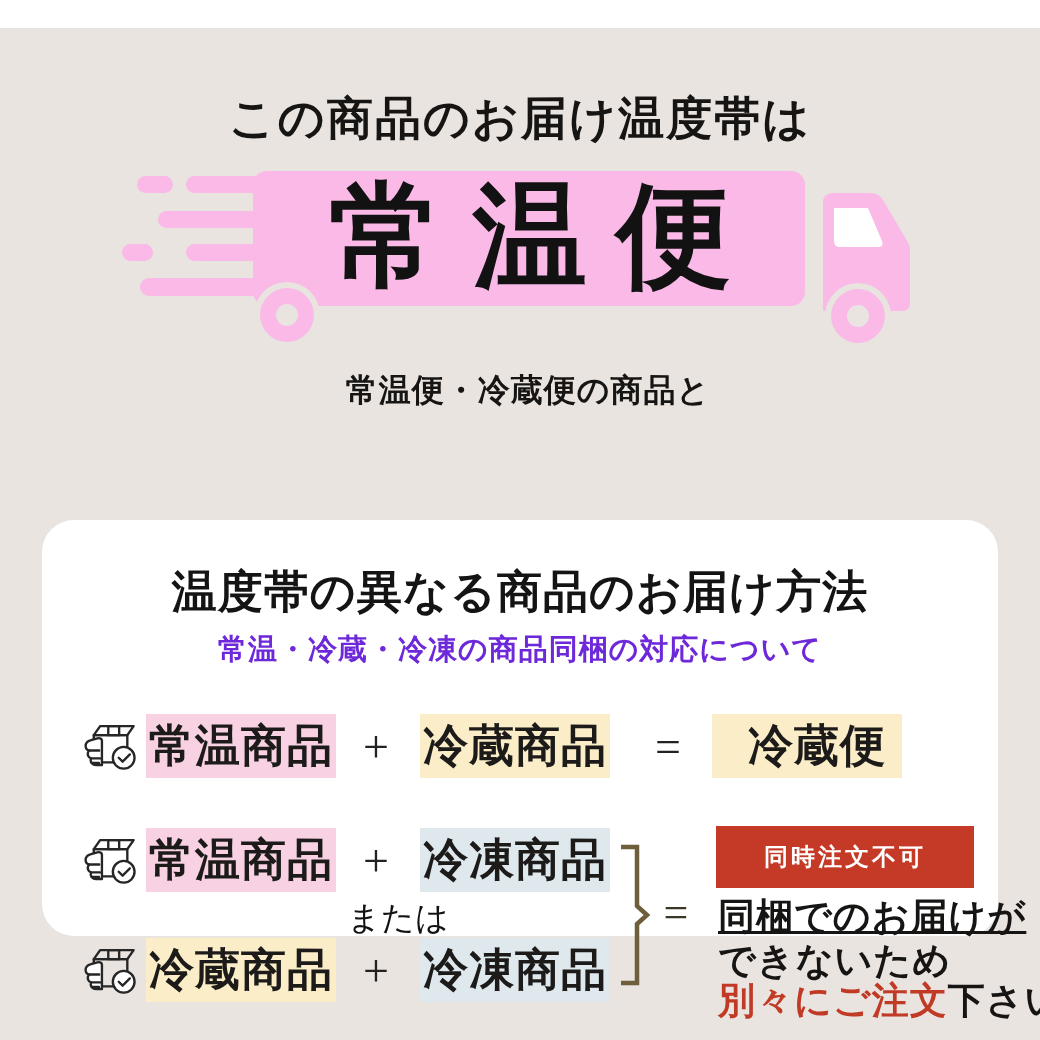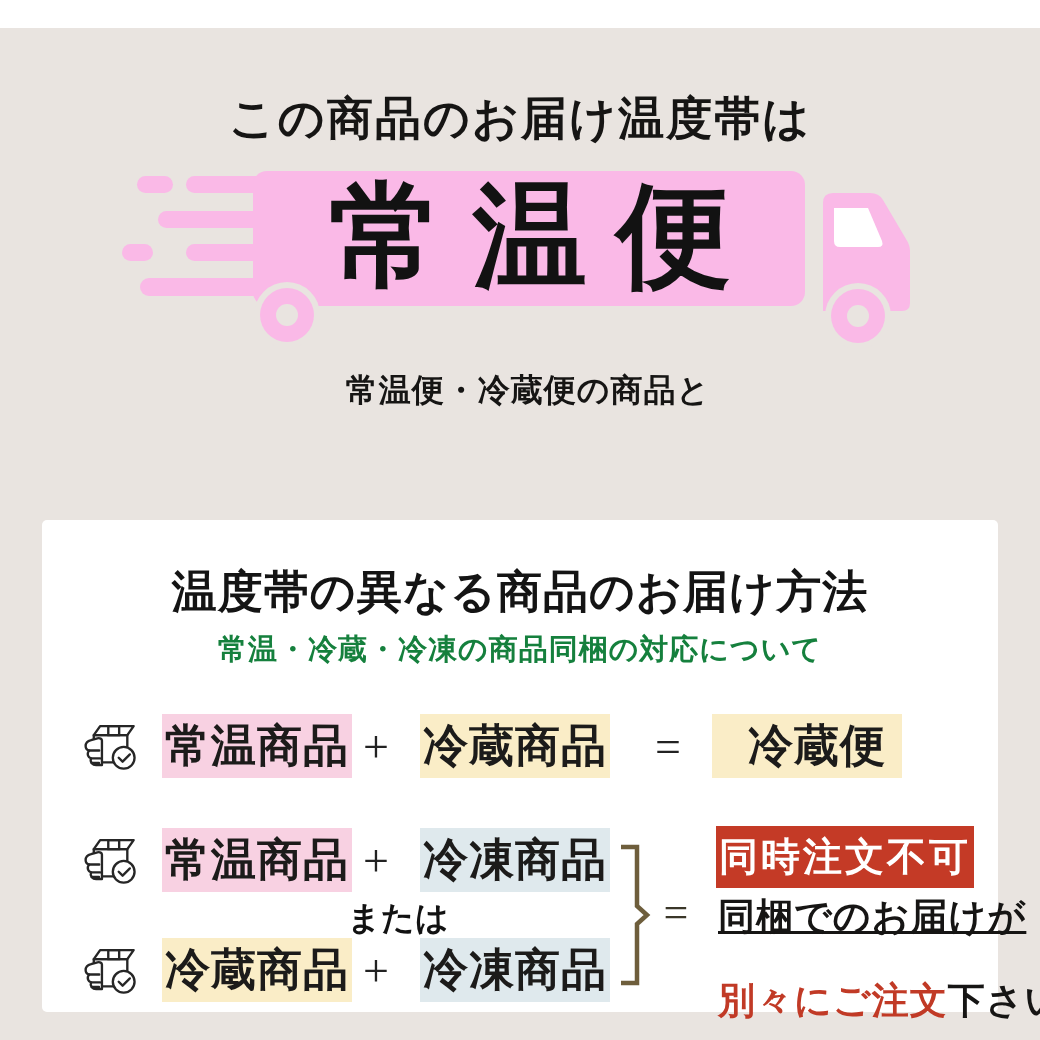--- a/index.html
+++ b/index.html
@@ -18,70 +18,70 @@
     text-align:center; font-size:114px; line-height:135px; font-weight:700;
     color:#121212; letter-spacing:.26em; text-indent:.26em; white-space:nowrap;
   }
 
   .intro {
     position:absolute; top:330px; left:0; width:100%; text-align:center;
     font-size:32px; line-height:64px; font-weight:600; color:#161514; letter-spacing:1px;padding-left:16px;
   }
 
   .panel {
-    position:absolute; left:42px; top:492px; width:956px; height:492px;
-    background:#ffffff; border-radius:5px;
+    position:absolute; left:42px; top:492px; width:956px; height:416px;
+    background:#ffffff; border-radius:32px;
   }
   .panel-title {
     position:absolute; top:42px; left:0; width:100%; text-align:center;
     font-size:45px; font-weight:700; color:#141414; letter-spacing:1px; white-space:nowrap;
   }
   .panel-subtitle {
     position:absolute; top:110px; left:0; width:100%; text-align:center;
     font-size:29px; font-weight:700; letter-spacing:1px;
   }
 
   .row-icon { position:absolute; left:40px; width:58px; height:60px; }
   .icon-r1 { top:196px; } .icon-r2 { top:310px; } .icon-r3 { top:420px; }
 
   .tag {
     position:absolute; width:190px; height:64px;
     display:flex; align-items:center; justify-content:center;
     font-size:45px; font-weight:700; color:#1c1b1a; letter-spacing:1px; white-space:nowrap;
   }
   .row1 { top:194px; } .row2 { top:308px; } .row3 { top:418px; }
-  .tag.left  { left:120px; }
+  .tag.left  { left:104px; }
   .tag.right { left:378px; }
   .tag.result{ left:670px; }
 
   .op {
     position:absolute; width:60px; height:64px;
     display:flex; align-items:center; justify-content:center;
     font-size:46px; font-weight:500; color:#222222;
   }
   .op.plus { left:304px; }
   .op.eq1  { left:596px; }
 
   .or-label {
     position:absolute; left:256px; top:376px; width:200px; text-align:center;
-    font-size:33px; font-weight:700; color:#121212;
+    font-size:33px; font-weight:400; color:#121212;
   }
 
   .brace-svg { position:absolute; left:576px; top:324px; width:34px; height:142px; }
 
   .eq2 {
     position:absolute; left:606px; top:362px; width:56px; height:60px;
     display:flex; align-items:center; justify-content:center;
     font-size:44px; font-weight:500; color:#3a3628;
   }
 
   .badge {
     position:absolute; left:674px; top:306px; width:258px; height:62px;
     display:flex; align-items:center; justify-content:center;
-    font-size:39px; font-weight:700; color:#ffffff; letter-spacing:3px; white-space:nowrap;
+    font-size:24px; font-weight:700; color:#ffffff; letter-spacing:3px; white-space:nowrap;
   }
 
   .notice-line {
     position:absolute; left:676px; font-size:37px; font-weight:600;
     color:#161514; letter-spacing:1px; white-space:nowrap;
   }
   .nl1 { top:372px;text-decoration:underline; } .nl2 { top:416px; } .nl3 { top:456px; }
 </style>
 </head>
 <body>
@@ -112,21 +112,21 @@
     </g>
   </svg>
   <div class="truck-label">常温便</div>
 
   <div class="intro">
     <div>常温便・冷蔵便の商品と</div>
   </div>
 
   <div class="panel">
     <div class="panel-title">温度帯の異なる商品のお届け方法</div>
-    <div class="panel-subtitle" style="color: #15803d;">常温・冷蔵・冷凍の商品同梱の対応について</div>
+    <div class="panel-subtitle" style="color: #6d28d9;">常温・冷蔵・冷凍の商品同梱の対応について</div>
 
     <svg class="row-icon icon-r1" viewBox="0 0 64 64" aria-hidden="true">
       <g fill="none" stroke="#262626" stroke-width="2.6" stroke-linecap="round" stroke-linejoin="round">
         <path d="M13 20 L20 10 H57 L50 20 Z"></path>
         <rect x="29" y="10" width="12" height="10"></rect>
         <rect x="13" y="20" width="37" height="30"></rect>
         <path d="M22 26 C22 24 20 23 17 23.5 L10 25.5 C6 26.5 4 29 4 32 C4 34.5 5.5 36.5 8 37 C6.5 38.5 6 40.5 6.7 42.5 C7.3 44.3 8.7 45.3 10 45.7 C9.3 47.3 9.5 49.2 10.7 50.7 C11.8 52.1 13.5 53 15.5 53 L22 53 Z" fill="#fff"></path>
         <path d="M8 37 h11 M10 45.7 h10 M10.7 50.7 h8"></path>
         <circle cx="46" cy="45" r="12" fill="#fff"></circle>
         <path d="M40.5 45 l4.3 4.3 l8 -8"></path>
@@ -171,18 +171,19 @@
     <div class="op plus row3">+</div>
     <div class="tag right row3" style="background-color: rgb(223, 233, 237);">冷凍商品</div>
 
     <svg class="brace-svg" viewBox="0 0 34 142" aria-hidden="true">
       <path d="M3,3 H19 V62 L29,71 L19,80 V139 H3" fill="none" stroke="#6E5E3C" stroke-width="4.5"></path>
     </svg>
     <div class="eq2">=</div>
 
     <div class="badge" style="background-color: rgb(196, 58, 38);">同時注文不可</div>
     <div class="notice-line nl1">同梱でのお届けが</div>
+    <div class="notice-line nl2">できないため</div>
     <div class="notice-line nl3">
       <span style="color: rgb(193, 58, 38);">別々にご注文</span><span>下さい</span>
     </div>
   </div>
 
 </div>
 
 </body></html>

